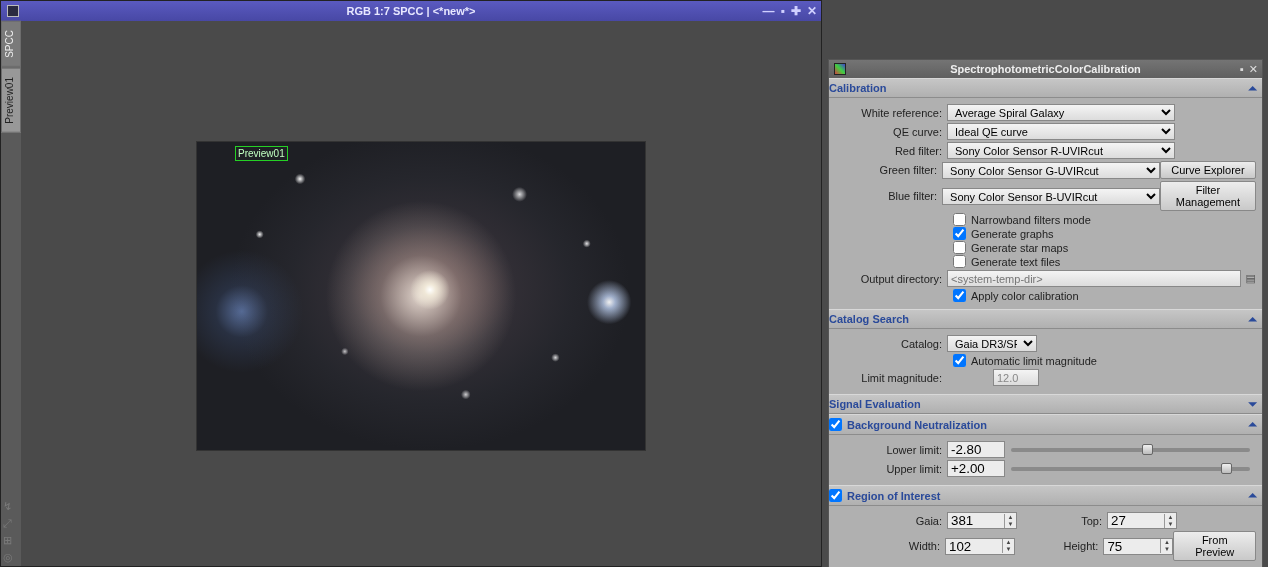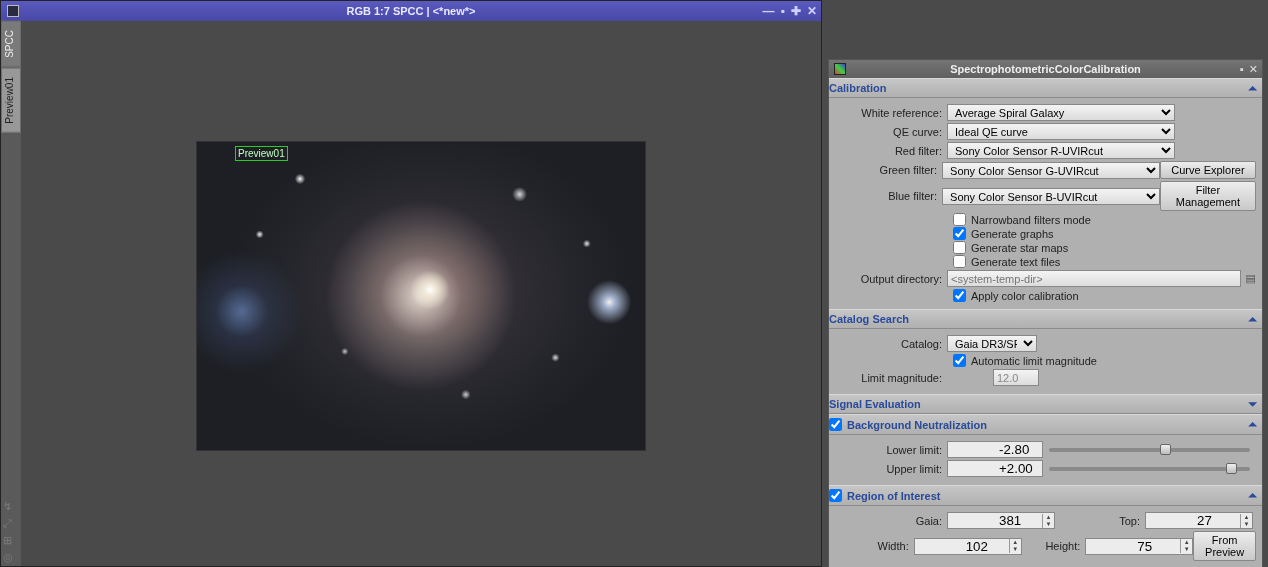--- a/index.html
+++ b/index.html
@@ -169,23 +169,22 @@
   .chk-row { display:flex; align-items:center; margin:1px 0 1px 118px; }
   .chk-row input { margin-right:5px; }
   .num-input {
     display:flex; align-items:center;
     border:1px solid #888;
     background:#ececec;
     height:17px;
   }
   .num-input input {
     border:none; background:transparent;
-    width:46px; padding:0 3px;
+    width:56px; padding:0 3px;
     height:15px;
-    margin-left:48px;
   }
   .num-input .spin {
     display:flex; flex-direction:column;
     border-left:1px solid #999;
     font-size:6px; line-height:7px;
     width:12px; text-align:center;
     color:#444;
   }
   .num-input .spin span{ cursor:pointer; }
   .slider-track {

